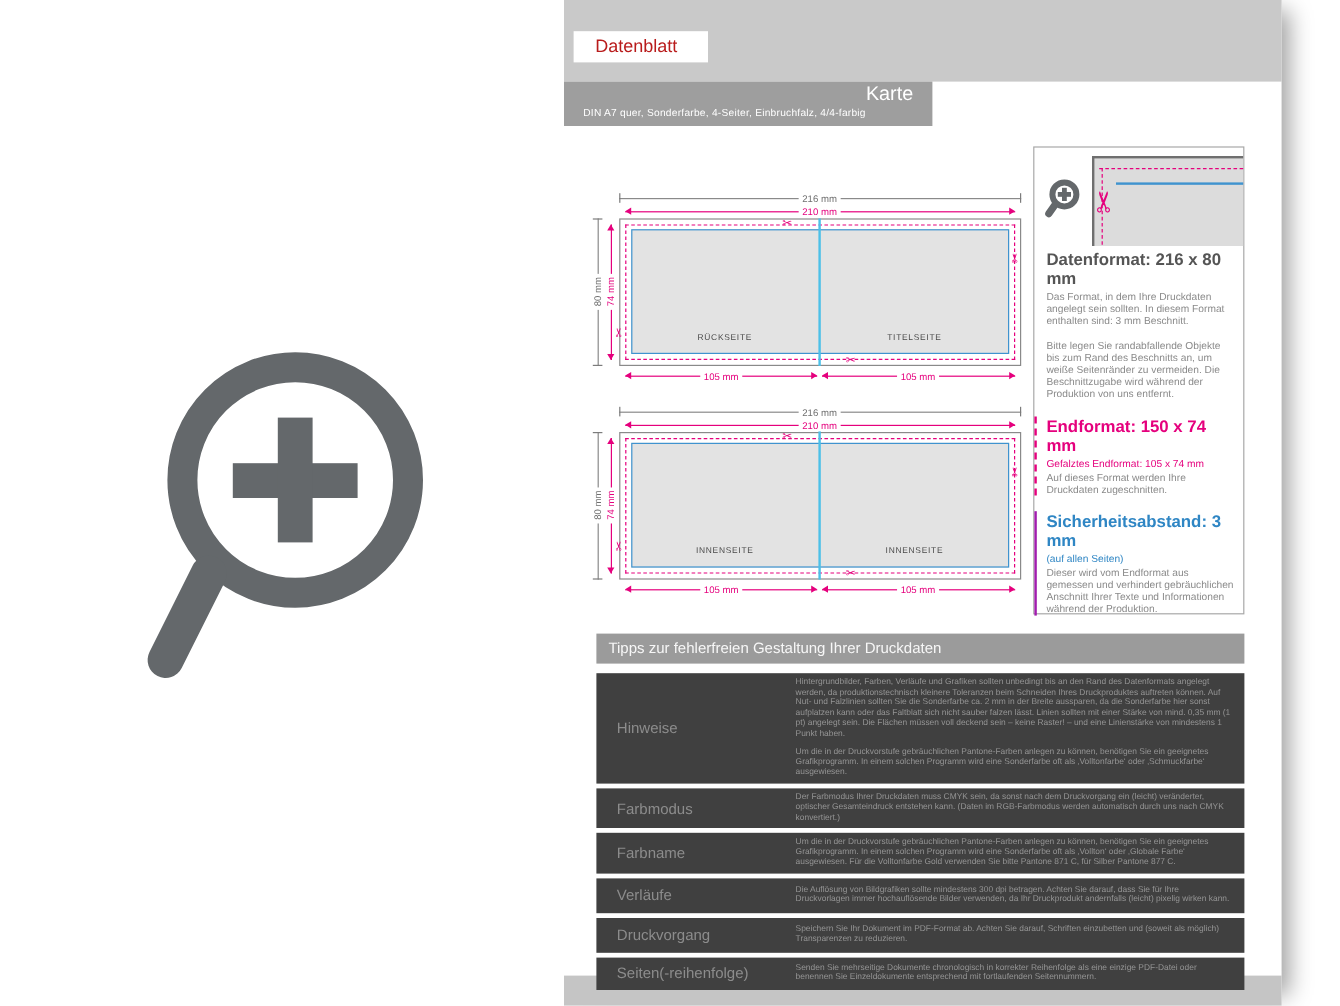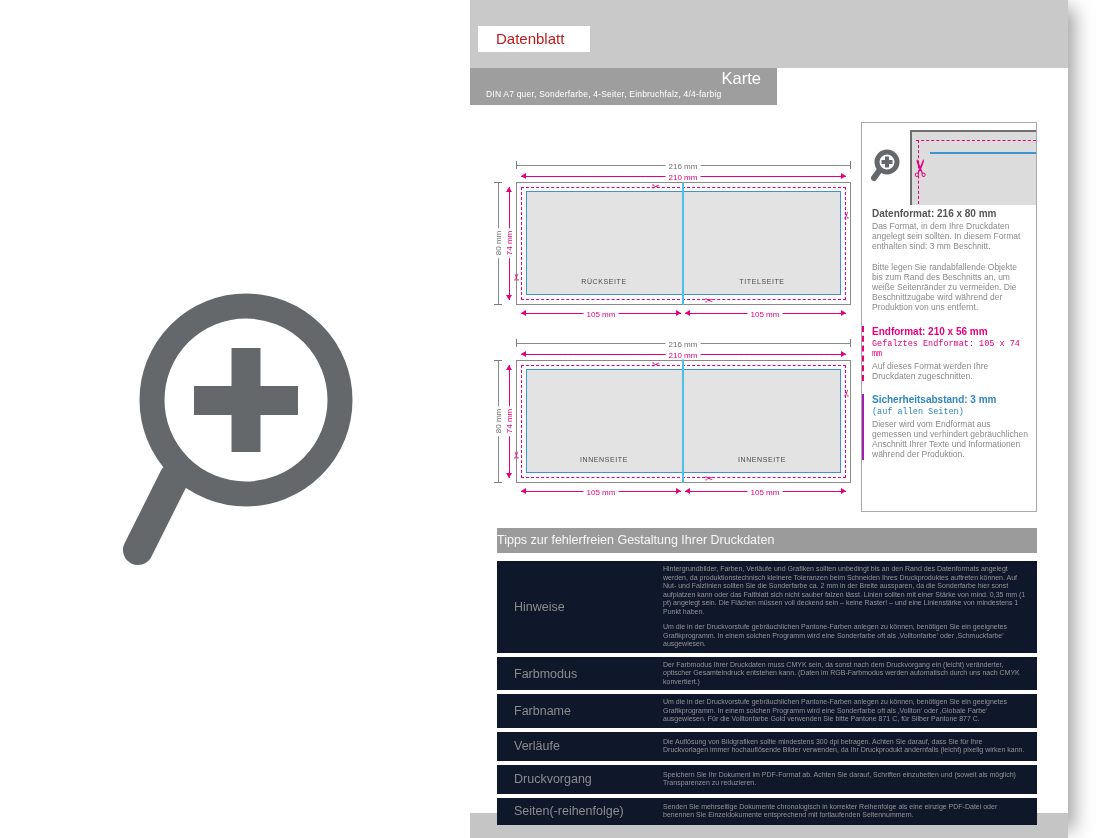--- a/index.html
+++ b/index.html
@@ -57,32 +57,32 @@
   .illu-dash-h{left:916px;top:140px;width:120px;height:0;border-top:1px dashed #e5007d;}
   .illu-dash-v{left:918px;top:140px;width:0;height:64px;border-left:1px dashed #e5007d;}
   .illu-blue-h{left:930px;top:152px;width:106px;height:2px;background:#3f93cf;}
   .illu-sc{left:921px;top:168px;color:#e5007d;font-size:24px;line-height:24px;
            transform:translate(-50%,-50%) rotate(-90deg);}
   .info-texts{left:862px;top:208px;width:174px;}
   .sec{margin:0 8px 13px 0;padding-left:8px;border-left:2px solid transparent;}
   .sec.dash-m{border-left:2px dashed #e5007d;}
   .sec.solid-b{border-left:2px solid #a21caf;}
   .sec.solid-c{border-left:2px solid #3fb4e4;}
-  .sec h3{margin:0 0 2px 0;font-size:10px;color:#555555;}
+  .sec h3{margin:0 0 2px 0;font-size:14px;color:#555555;}
   .sec h3.m{color:#e5007d;} .sec h3.b{color:#2f86c4;} .sec h3.c{color:#3fb4e4;}
-  .sec .sub{font-size:8.5px;margin:0 0 2px 0;font-family:Liberation Mono, monospace;}
+  .sec .sub{font-size:8.5px;margin:0 0 2px 0;}
   .sec .sub.m{color:#e5007d;} .sec .sub.b{color:#2f86c4;}
   .sec p.body{margin:0 0 10px 0;font-size:8.5px;line-height:1.2;color:#8a8a8a;}
   .sec p.body:last-child{margin-bottom:0;}
 
   
   .tips-header{left:497px;top:528px;width:540px;height:25px;background:#9b9b9b;
-               color:#f7f7f7;font-size:12.5px;line-height:25px;box-sizing:border-box;}
+               color:#f7f7f7;font-size:12.5px;line-height:25px;padding-left:10px;box-sizing:border-box;}
   .tips-rows{left:497px;top:561px;width:540px;}
-  .trow{display:flex;align-items:center;background:#0f172a;margin-bottom:4px;box-sizing:border-box;}
+  .trow{display:flex;align-items:center;background:#404040;margin-bottom:4px;box-sizing:border-box;}
   .trow .lbl{width:166px;min-width:166px;padding-left:17px;box-sizing:border-box;
              font-size:12.5px;color:#8c8c8c;}
   .trow .txt{flex:1;padding:4px 8px 4px 0;font-size:7px;line-height:1.22;color:#949494;}
   .trow .txt p{margin:0;}
   .trow .txt p + p{margin-top:7px;}
 
   .big-zoom{left:116px;top:288px;}
   .small-zoom{left:868px;top:148px;}
 </style>
 </head>
@@ -211,21 +211,21 @@
   <rect x="17" y="8.5" width="4" height="11" fill="#64686b"></rect>
 </svg>
 
 <div class="abs info-texts">
   <div class="sec">
     <h3>Datenformat: 216 x 80 mm</h3>
     <p class="body">Das Format, in dem Ihre Druckdaten angelegt sein sollten. In diesem Format enthalten sind: 3 mm Beschnitt.</p>
     <p class="body">Bitte legen Sie randabfallende Objekte bis zum Rand des Beschnitts an, um weiße Seitenränder zu vermeiden. Die Beschnittzugabe wird während der Produktion von uns entfernt.</p>
   </div>
   <div class="sec dash-m">
-    <h3 class="m">Endformat: 210 x 56 mm</h3>
+    <h3 class="m">Endformat: 150 x 74 mm</h3>
     <div class="sub m">Gefalztes Endformat: 105 x 74 mm</div>
     <p class="body">Auf dieses Format werden Ihre Druckdaten zugeschnitten.</p>
   </div>
   <div class="sec solid-b">
     <h3 class="b">Sicherheitsabstand: 3 mm</h3>
     <div class="sub b">(auf allen Seiten)</div>
     <p class="body">Dieser wird vom Endformat aus gemessen und verhindert gebräuchlichen Anschnitt Ihrer Texte und Informationen während der Produktion.</p>
   </div>
 </div>
 

